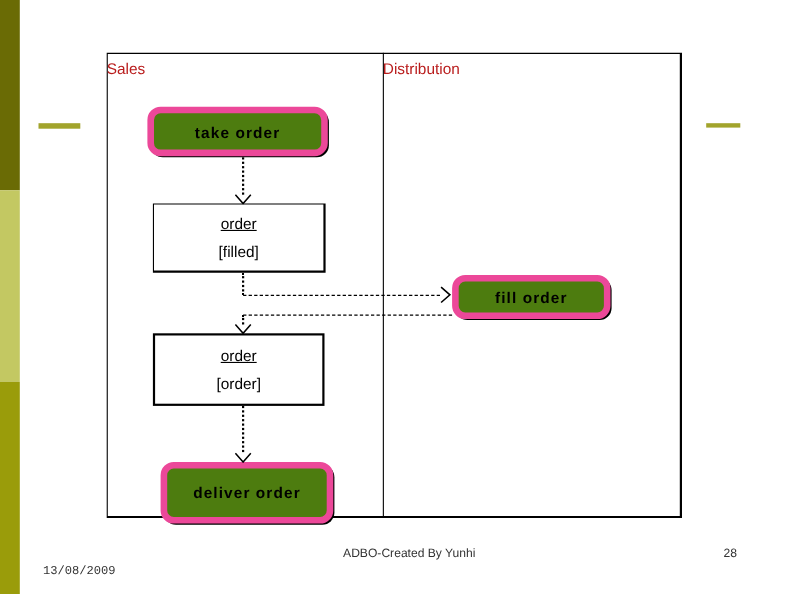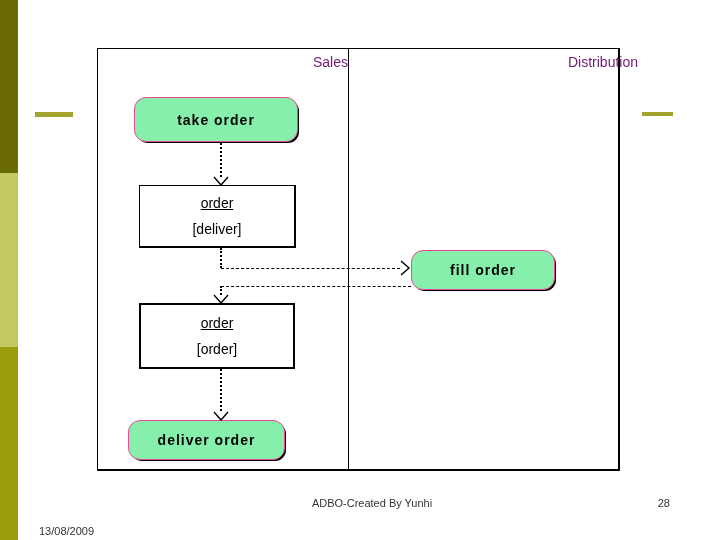--- a/index.html
+++ b/index.html
@@ -26,37 +26,37 @@
   .frame {
     position: absolute; left: 97px; top: 48px; width: 523px; height: 423px;
     border: 1px solid #000; border-right-width: 2px; border-bottom-width: 2px;
     background: #fff;
   }
   .lane-divider {
     position: absolute; left: 348px; top: 48px; width: 1px; height: 422px;
     background: #000;
   }
   .lane-title {
-    position: absolute; top: 54px; text-align: right;
-    font-size: 14px; color: #701a75;
+    position: absolute; top: 54px; text-align: left;
+    font-size: 14px; color: #b91c1c;
   }
   .lane-title-sales { left: 97px; width: 251px; }
   .lane-title-dist  { left: 348px; width: 290px; }
 
   
   .activity {
     position: absolute;
-    border: 1px solid #ec4899; border-radius: 12px; background: #86efac;
+    border: 6px solid #ec4899; border-radius: 12px; background: #4d7c0f;
     box-shadow: 2px 2px 0 -1px #000;
     display: flex; align-items: center; justify-content: center;
     font-weight: bold; font-size: 14px; letter-spacing: 1px; color: #000;
   }
   .take-order    { left: 134px; top: 97px;  width: 164px; height: 45px; }
   .fill-order    { left: 411px; top: 250px; width: 144px; height: 40px; }
-  .deliver-order { left: 128px; top: 420px; width: 157px; height: 40px; }
+  .deliver-order { left: 146px; top: 420px; width: 157px; height: 56px; }
 
   
   .object-box {
     position: absolute; background: #fff; color: #000;
     display: flex; flex-direction: column; align-items: center;
     justify-content: space-evenly; font-size: 14px; text-align: center;
   }
   .order-entered {
     left: 139px; top: 185px; width: 157px; height: 63px;
     border: 1px solid #000; border-right-width: 2px; border-bottom-width: 2px;
@@ -77,21 +77,21 @@
   .vline-2b { left: 220px; top: 286px; height: 9px; }
   .vline-3  { left: 220px; top: 369px; height: 42px; }
   .arrow { position: absolute; }
   .arrow-1 { left: 213px; top: 176px; }
   .arrow-2 { left: 400px; top: 260px; }
   .arrow-3 { left: 213px; top: 294px; }
   .arrow-4 { left: 213px; top: 411px; }
 
   
   .footer-text { position: absolute; font-size: 11px; color: #333; }
-  .footer-date { left: 39px; top: 525px; }
+  .footer-date { left: 39px; top: 514px; font-family: Liberation Mono, monospace; }
   .footer-credit { left: 12px; top: 497px; width: 720px; text-align: center; }
   .footer-page { left: 620px; top: 497px; width: 50px; text-align: right; }
 </style>
 </head>
 <body>
 
 <div class="bar-seg bar-top" style="background-color: rgb(106, 107, 5);"></div>
 <div class="bar-seg bar-mid" style="background-color: rgb(195, 200, 98);"></div>
 <div class="bar-seg bar-bottom" style="background-color: rgb(154, 156, 10);"></div>
 
@@ -102,21 +102,21 @@
 <div class="lane-divider"></div>
 <div class="lane-title lane-title-sales">Sales</div>
 <div class="lane-title lane-title-dist">Distribution</div>
 
 <div class="activity take-order">
   <span>take order</span>
 </div>
 
 <div class="object-box order-entered">
   <span class="object-name">order</span>
-  <span>[deliver]</span>
+  <span>[filled]</span>
 </div>
 
 <div class="activity fill-order">
   <span>fill order</span>
 </div>
 
 <div class="object-box order-filled">
   <span class="object-name">order</span>
   <span>[order]</span>
 </div>

